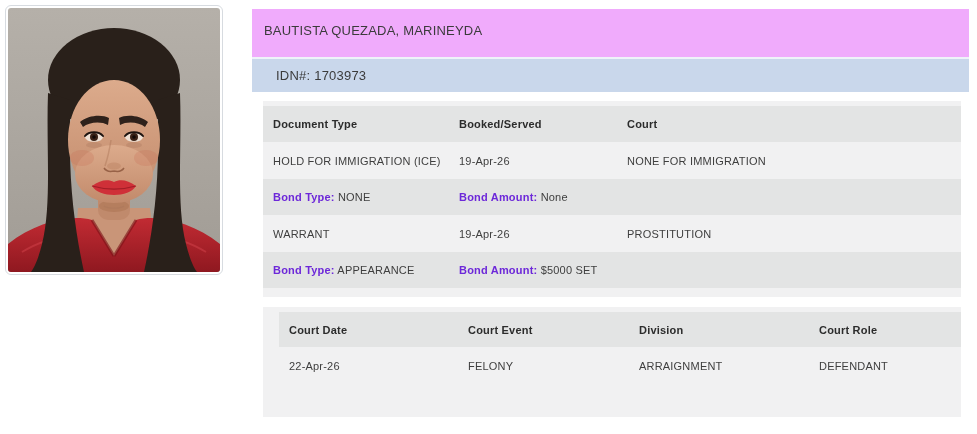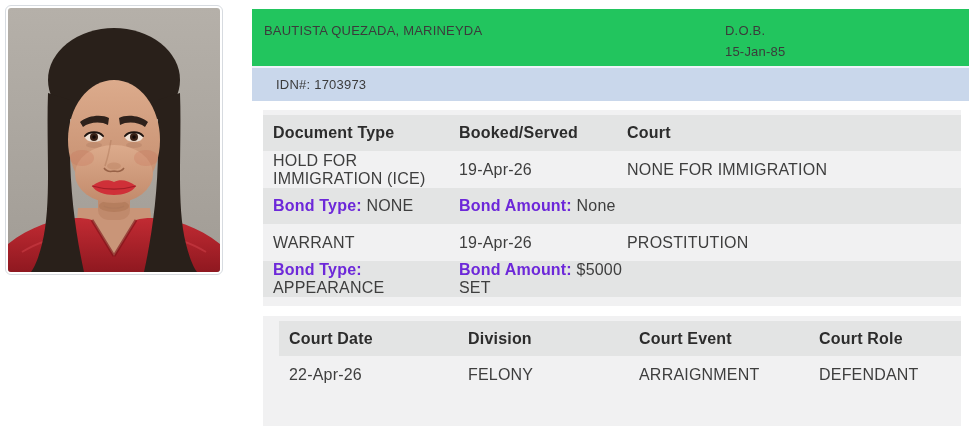--- a/index.html
+++ b/index.html
@@ -12,21 +12,21 @@
   
   .photo-card {
     position:absolute; left:5px; top:5px; width:218px; height:270px;
     background:#fff; border:1px solid #d7dbe0; border-radius:6px; padding:2px;
   }
   .photo-card svg { display:block; width:100%; height:100%; border-radius:3px; }
 
   
   .panel { position:absolute; left:252px; top:9px; width:717px; }
 
-  .name-band { position:relative; height:57px; background:#22c55e; }
+  .name-band { position:relative; height:48px; background:#f0abfc; }
   .name-text {
     position:absolute; left:12px; top:14px;
     font-size:13px; color:#3b3b3b; letter-spacing:.2px;
   }
   .dob-block {
     position:absolute; left:473px; top:11px;
     font-size:13px; color:#3b3b3b; line-height:21px; letter-spacing:.2px;
   }
   .band-divider { height:2px; background:#eef3f9; }
   .idn-band {
@@ -34,21 +34,21 @@
     padding-left:24px; font-size:13px; color:#3b3b3b; letter-spacing:.2px;
   }
   .idn-band .lbl { margin-right:4px; }
 
   
   .card { margin-left:11px; width:698px; background:#f1f1f2; }
   .card.documents { margin-top:9px; padding-top:5px; padding-bottom:9px; }
   .card.court     { margin-top:10px; padding-top:5px;padding-left:16px; }
 
   .row { display:grid; align-items:center; padding-left:10px;
-         font-size:16px; color:#3e3e3e; letter-spacing:.2px; }
+         font-size:11px; color:#3e3e3e; letter-spacing:.2px; }
   .cols3 { grid-template-columns:186px 168px auto; }
   .cols4 { grid-template-columns:179px 171px 180px auto; }
   .row.header { height:36px; background:#e3e4e4; font-weight:700; color:#2c2c2c; }
   .court .row.header { height:35px; }
   .row.data { height:37px; background:transparent; }
   .court .row.data { height:38px; }
   .row.bond { height:36px; background:#e3e4e4; }
   .row b { font-weight:700; color:#6d28d9; }
   .footer-space { height:32px; }
 </style>
@@ -118,24 +118,20 @@
       <path d="M84,178 C98,182 114,182 128,178" stroke="#8e1520" stroke-width="1.2" fill="none" opacity="0.7"></path>
 
       <path d="M96,198 C100,201 112,201 116,198" stroke="#a8765a" stroke-width="1.2" fill="none" opacity="0.4"></path>
     </svg>
   </div>
 
   <div class="panel">
 
     <div class="name-band">
       <span class="name-text">BAUTISTA QUEZADA, MARINEYDA</span>
-      <div class="dob-block">
-        <div>D.O.B.</div>
-        <div>15-Jan-85</div>
-      </div>
     </div>
 
     <div class="band-divider"></div>
 
     <div class="idn-band">
       <span class="lbl">IDN#:</span>
       <span>1703973</span>
     </div>
 
     <div class="card documents">
@@ -178,22 +174,22 @@
           <b>Bond Amount:</b>
           <span>$5000 SET</span>
         </div>
         <div></div>
       </div>
     </div>
 
     <div class="card court">
       <div class="row header cols4">
         <div>Court Date</div>
+        <div>Court Event</div>
         <div>Division</div>
-        <div>Court Event</div>
         <div>Court Role</div>
       </div>
 
       <div class="row data cols4">
         <div>22-Apr-26</div>
         <div>FELONY</div>
         <div>ARRAIGNMENT</div>
         <div>DEFENDANT</div>
       </div>
 

